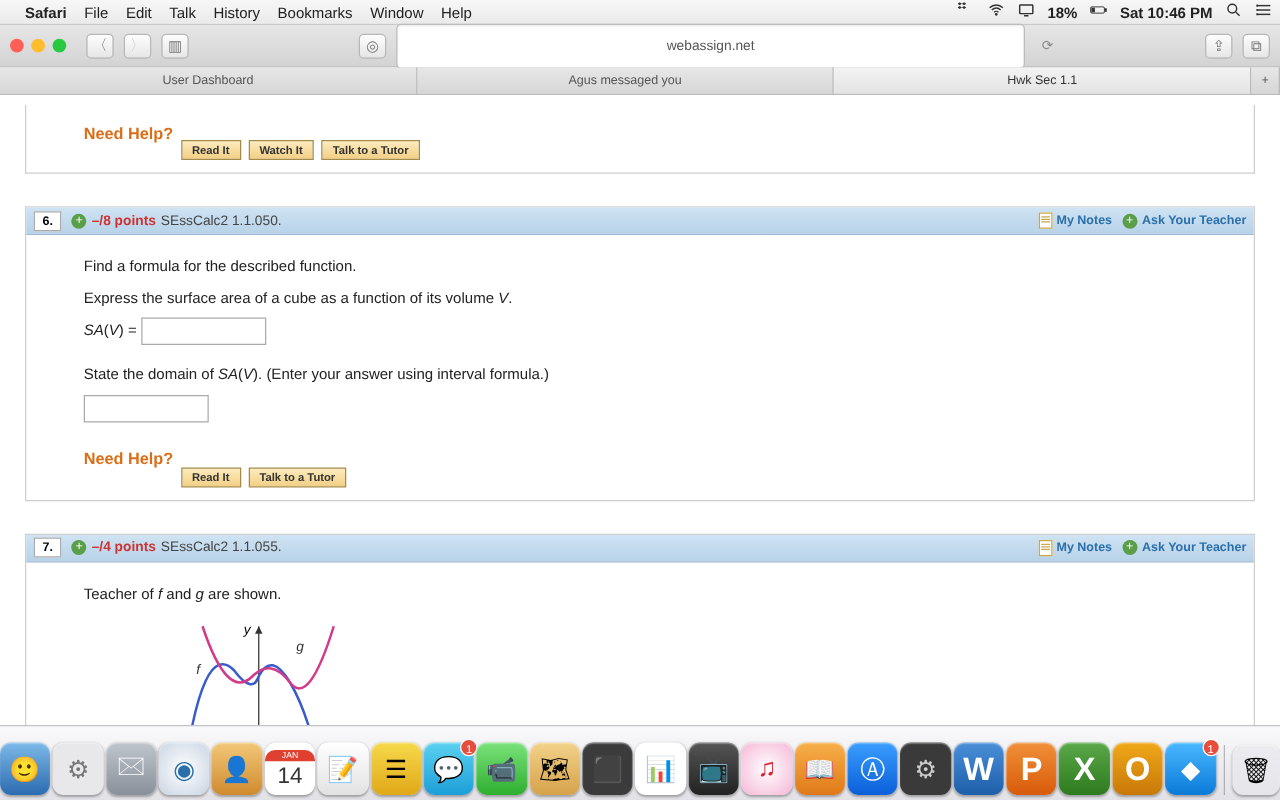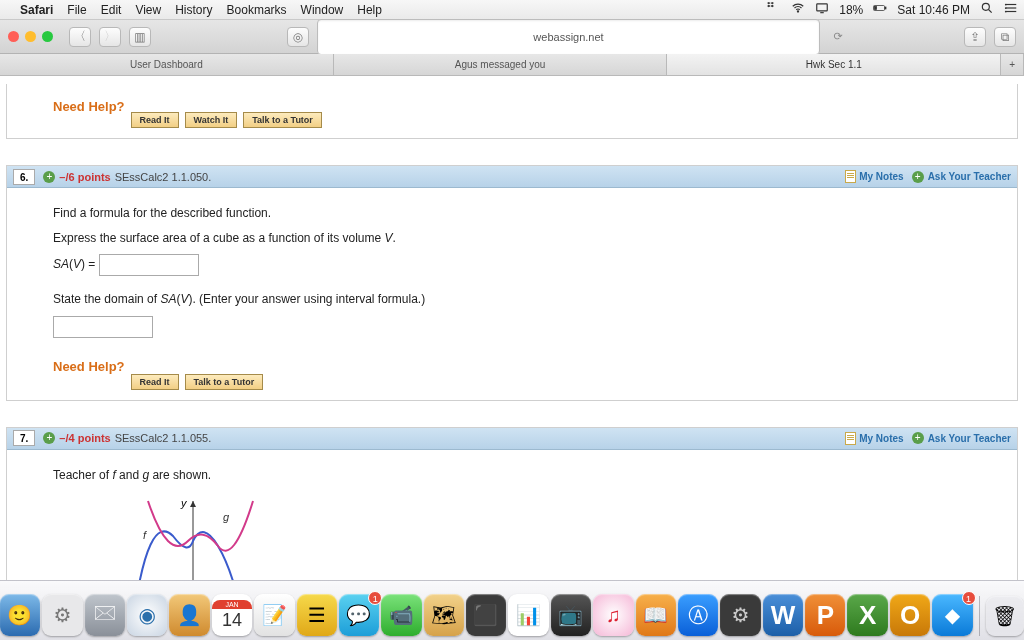--- a/index.html
+++ b/index.html
@@ -1,32 +1,32 @@
 <!DOCTYPE html>
 <html><head>
 <meta charset="utf-8">
 <style>
 * { margin:0; padding:0; box-sizing:border-box; }
 body { font-family:-apple-system,Helvetica,Arial,sans-serif; font-size:11px; background:#fff; width:1024px; height:640px; overflow:hidden; position:relative; }
 .menubar { height:20px; background:linear-gradient(#f7f7f7,#eaeaea); border-bottom:1px solid #c9c9c9; display:flex; align-items:center; padding:0 6px; gap:14px; font-size:12px; color:#222; }
 .menubar .apple { font-size:13px; }
-.menubar .right { margin-left:auto; display:flex; align-items:center; gap:10px; }
+.menubar .right { margin-left:auto; display:flex; align-items:center; gap:10px;font-weight:bold; }
 .menubar .right svg { width:14px; height:14px; }
 .toolbar { height:34px; background:linear-gradient(#e6e6e6,#d3d3d3); border-bottom:1px solid #b3b3b3; display:flex; align-items:center; padding:0 8px; gap:8px; }
 .traffic { display:flex; gap:6px; margin-right:8px; }
 .traffic span { width:11px; height:11px; border-radius:50%; display:inline-block; }
 .tl-r{background:#ff5f57;} .tl-y{background:#ffbd2e;} .tl-g{background:#28c940;}
 .nav-btn { width:22px; height:20px; background:linear-gradient(#fdfdfd,#e6e6e6); border:1px solid #b8b8b8; border-radius:4px; display:flex; align-items:center; justify-content:center; color:#777; font-size:12px; }
 .urlbar { flex:1; height:36px; background:#fff; border:1px solid #bcbcbc; border-radius:4px; display:flex; align-items:center; justify-content:center; color:#555; font-size:11px; box-shadow:inset 0 1px 2px rgba(0,0,0,.08);}
 .reload { width:20px; text-align:center; color:#888; }
 .tabstrip { height:22px; background:linear-gradient(#e0e0e0,#d2d2d2); border-bottom:1px solid #b9b9b9; display:flex; font-size:10px; color:#555; }
 .tab { flex:1; border-right:1px solid #b9b9b9; display:flex; align-items:center; justify-content:center; padding:0 8px; background:linear-gradient(#e7e7e7,#d6d6d6);text-align:right; }
 .tab.active { background:linear-gradient(#f3f3f3,#e3e3e3); color:#333; }
 .tab.plus { flex:0 0 22px; }
-.content { background:#fff; height:504px; overflow:hidden; padding:0 6px; font-family:Arial,Helvetica,sans-serif; }
+.content { background:#fff; height:504px; overflow:hidden; padding:0 20px; font-family:Arial,Helvetica,sans-serif; }
 .qbox { border:1px solid #cfcfcf; margin-bottom:26px; }
 .qbox.partial { border-top:none; }
 .partial .innerpad { padding:0 14px 10px 46px; }
 .needhelp { margin-top:8px; display:flex; align-items:center; gap:6px; }
 .needhelp .nh { color:#d96e18; font-weight:bold; font-size:13px; }
 .hbtn { background:linear-gradient(#fdebbd,#f2cf85); border:1px solid #a58b4a; color:#333; font-size:9px; font-weight:bold; padding:2px 8px; cursor:pointer;margin-top:28px; }
 .qheader { background:linear-gradient(#cfe3f3,#b7d2e8); border-bottom:1px solid #9cb9cf; height:22px; display:flex; align-items:center; padding:0 6px; font-size:11px; }
 .qnum { background:#fff; border:1px solid #aaa; padding:0 6px; height:16px; line-height:15px; font-weight:bold; font-size:10px; margin-right:8px; }
 .plus-ic { width:12px; height:12px; background:#5a9e4a; border-radius:50%; color:#fff; font-size:10px; line-height:12px; text-align:center; display:inline-block; margin-right:4px; }
 .pts { color:#cc3333; font-weight:bold; margin-right:4px; }
@@ -49,21 +49,21 @@
 .sep{width:1px;height:40px;background:rgba(120,120,130,.5);margin:0 4px;}
 </style>
 </head>
 <body>
 
 <div class="menubar">
   <span class="apple"></span>
   <b>Safari</b>
   <span>File</span>
   <span>Edit</span>
-  <span>View</span>
+  <span>Talk</span>
   <span>History</span>
   <span>Bookmarks</span>
   <span>Window</span>
   <span>Help</span>
   <div class="right">
     <span><svg viewBox="0 0 24 24" fill="#333">
           <path d="M6 3l6 4-6 4-6-4zM18 3l6 4-6 4-6-4zM6 13l6 4-6 4-6-4zM18 13l6 4-6 4-6-4z" transform="scale(.5)"></path>
         </svg></span>
     <span><svg viewBox="0 0 24 24" fill="none" stroke="#333" stroke-width="2">
           <path d="M3 9c5-5 13-5 18 0M6 12c3.5-3.5 8.5-3.5 12 0M9 15c1.5-1.5 4.5-1.5 6 0"></path>
@@ -132,21 +132,21 @@
         <button class="hbtn">Watch It</button>
         <button class="hbtn">Talk to a Tutor</button>
       </div>
     </div>
   </div>
 
   <div class="qbox">
     <div class="qheader">
       <span class="qnum">6.</span>
       <span class="plus-ic">+</span>
-      <span class="pts">–/6 points</span>
+      <span class="pts">–/8 points</span>
       <span class="ref">SEssCalc2 1.1.050.</span>
       <span class="spacer"></span>
       <span class="notes-ic"></span>
       <span class="link">My Notes</span>
       <span style="width:8px;"></span>
       <span class="plus-ic">+</span>
       <span class="link">Ask Your Teacher</span>
     </div>
     <div class="qbody">
       <p>Find a formula for the described function.</p>

